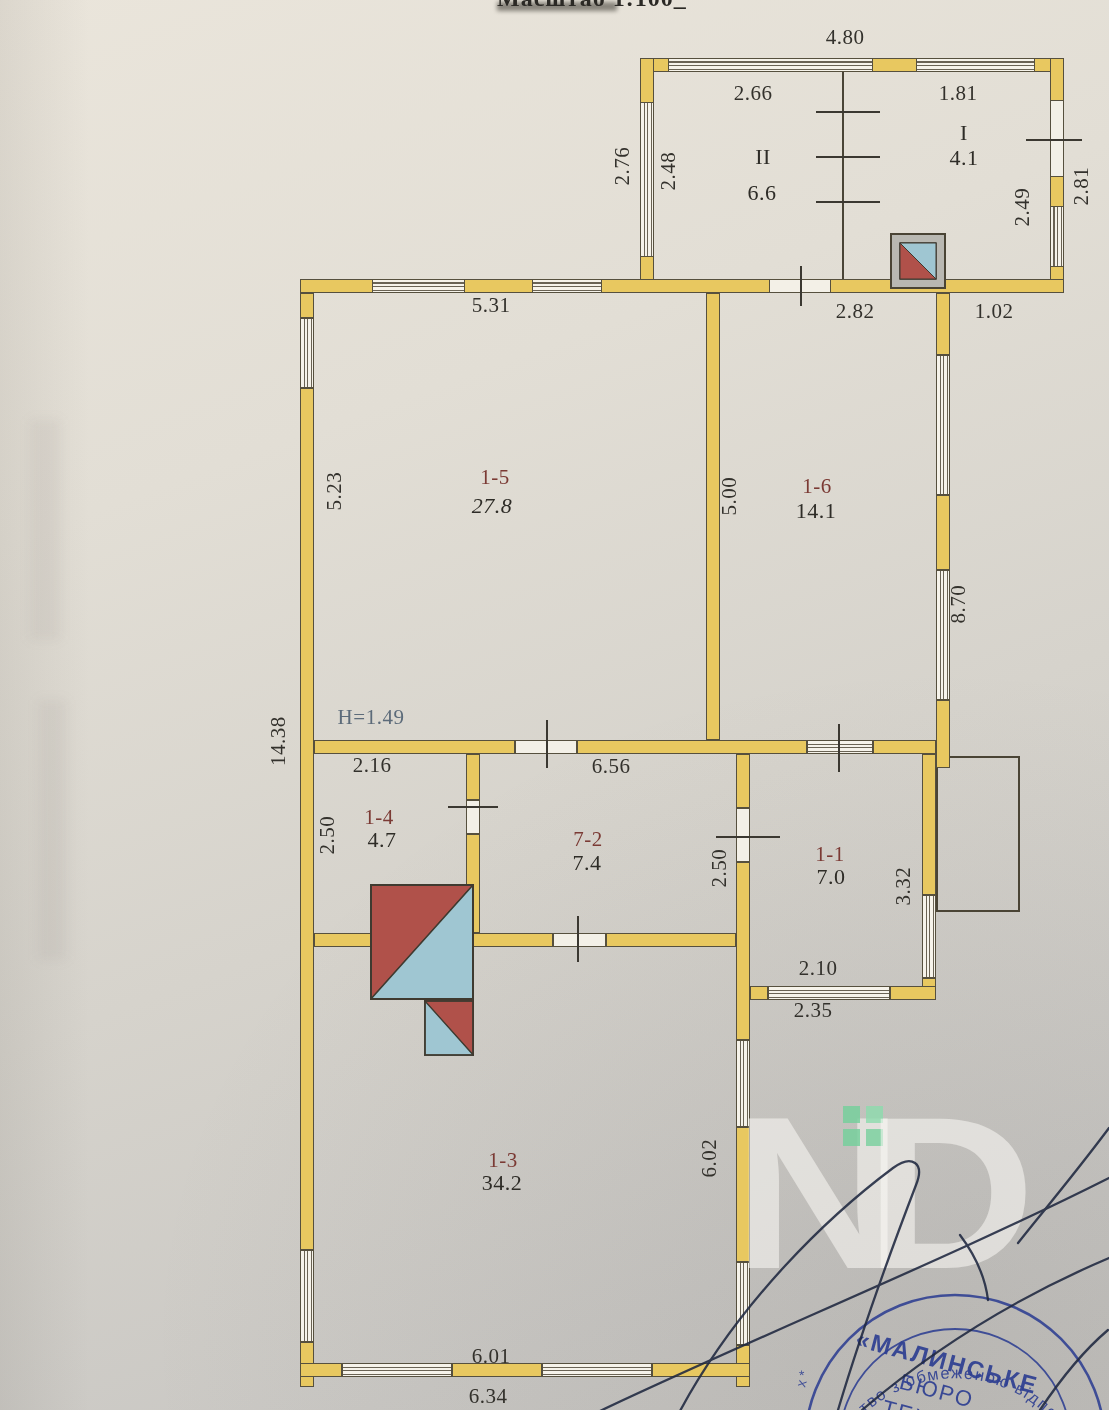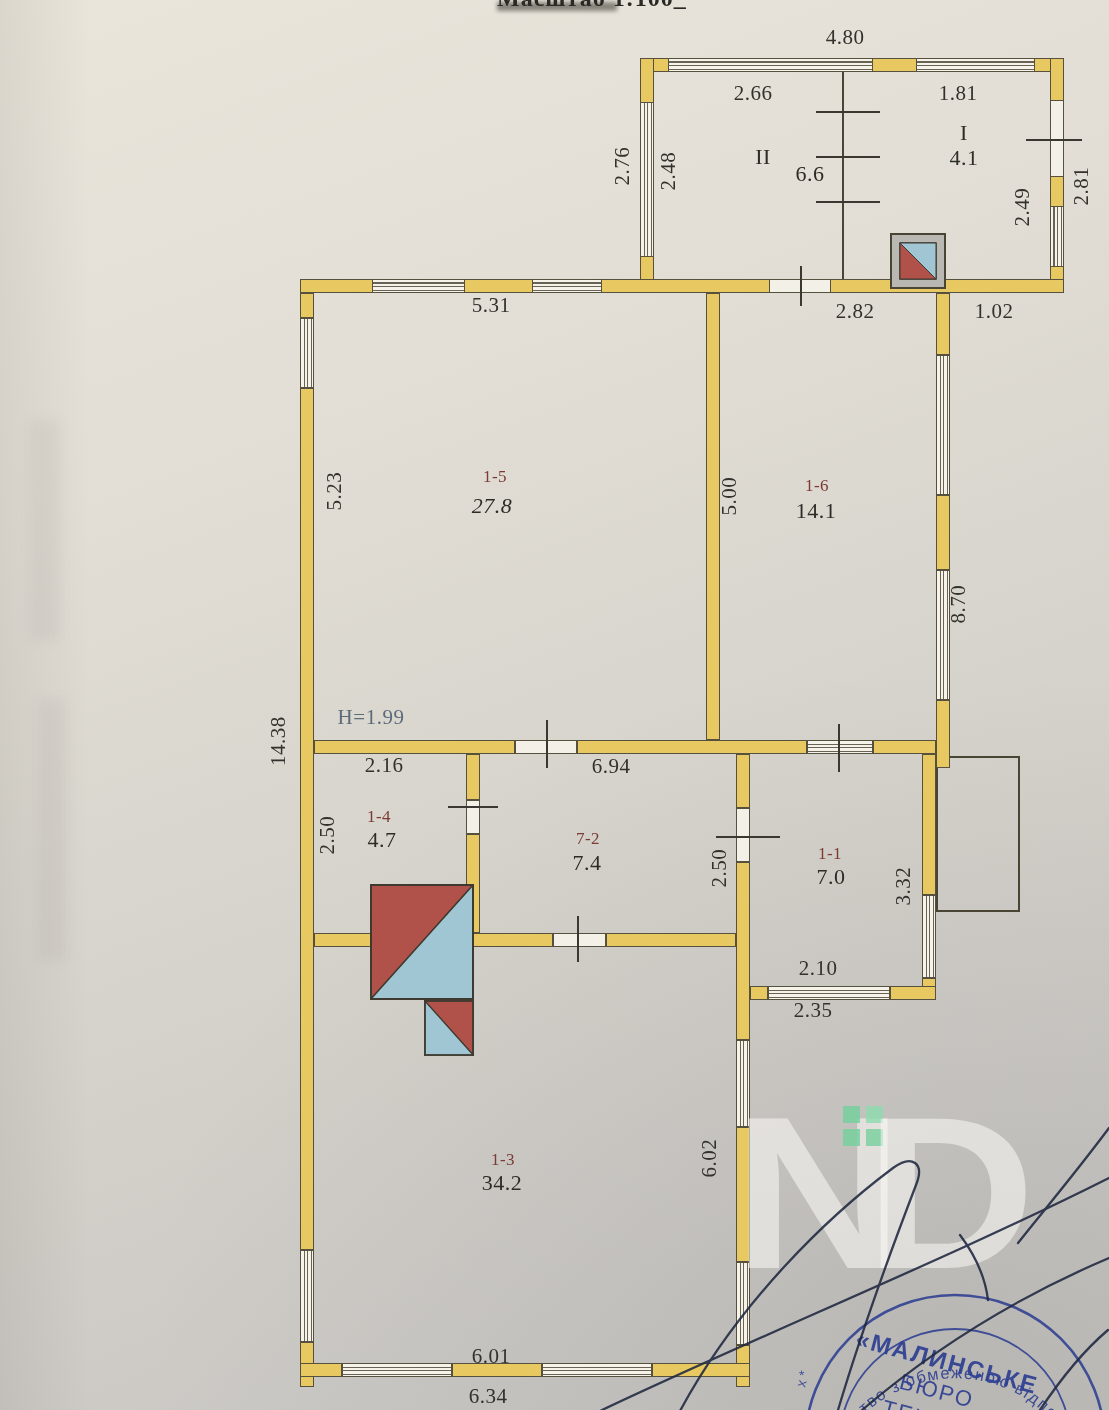--- a/index.html
+++ b/index.html
@@ -18,21 +18,21 @@
   .win.h{background-image:repeating-linear-gradient(to bottom,rgba(0,0,0,0) 0 2.5px,#6a6354 2.5px 3.6px);}
   .win.v{background-image:repeating-linear-gradient(to right,rgba(0,0,0,0) 0 2.5px,#6a6354 2.5px 3.6px);}
   .open{background:#f3f0e7;border:1px solid #56503e;}
   .tick{background:#3b3831;z-index:4;}
   .tick.v{width:2px;}
   .tick.h{height:2px;}
   .pline{background:#4a4537;z-index:3;}
   .lbl{position:absolute;z-index:6;white-space:nowrap;transform:translate(-50%,-50%);
        font-size:21px;color:#33312c;letter-spacing:.5px;}
   .lbl.r{transform:translate(-50%,-50%) rotate(-90deg);}
-  .rid{color:#7b3a34;font-size:17px;}
+  .rid{color:#7b3a34;font-size:21px;}
   .rarea{color:#2e2c27;font-size:22px;}
   .roman{color:#2e2c27;font-size:22px;}
   .hnote{color:#5c6b7a;}
   .title{position:absolute;left:497px;top:-15px;z-index:6;font-size:24px;font-weight:bold;color:#2b2925;letter-spacing:1px;}
   .titleblur{position:absolute;left:497px;top:2px;width:120px;height:9px;background:#3a372f;opacity:.55;filter:blur(2px);z-index:6;}
   .stove{position:absolute;z-index:5;}
   .porch{position:absolute;border:2px solid #4a4435;background:transparent;z-index:2;}
   .smudge{position:absolute;background:rgba(110,104,96,.07);filter:blur(6px);z-index:1;}
   #watermark{position:absolute;left:733px;top:1088px;width:300px;height:215px;z-index:8;pointer-events:none;}
   #watermark .wl{position:absolute;font-family:"Liberation Sans",sans-serif;font-weight:800;
@@ -163,40 +163,40 @@
   </div>
 
   <div class="lbl" style="left:845px;top:37px;">4.80</div>
   <div class="lbl" style="left:753px;top:93px;">2.66</div>
   <div class="lbl" style="left:958px;top:93px;">1.81</div>
   <div class="lbl r" style="left:622px;top:166px;">2.76</div>
   <div class="lbl r" style="left:668px;top:171px;">2.48</div>
   <div class="lbl r" style="left:1022px;top:207px;">2.49</div>
   <div class="lbl r" style="left:1081px;top:186px;">2.81</div>
   <div class="lbl roman" style="left:763px;top:157px;">II</div>
-  <div class="lbl rarea" style="left:762px;top:174px;margin-left:48px;">6.6</div>
+  <div class="lbl rarea" style="left:762px;top:193px;">6.6</div>
   <div class="lbl roman" style="left:964px;top:133px;">I</div>
   <div class="lbl rarea" style="left:964px;top:158px;">4.1</div>
 
   <div class="lbl" style="left:491px;top:305px;">5.31</div>
   <div class="lbl" style="left:855px;top:311px;">2.82</div>
   <div class="lbl" style="left:994px;top:311px;">1.02</div>
   <div class="lbl r" style="left:334px;top:491px;">5.23</div>
   <div class="lbl r" style="left:729px;top:496px;">5.00</div>
   <div class="lbl r" style="left:958px;top:604px;">8.70</div>
   <div class="lbl r" style="left:278px;top:741px;">14.38</div>
   <div class="lbl rid" style="left:495px;top:477px;">1-5</div>
   <div class="lbl rarea" style="left:492px;top:506px;font-style:italic;">27.8</div>
   <div class="lbl rid" style="left:817px;top:486px;">1-6</div>
   <div class="lbl rarea" style="left:816px;top:511px;">14.1</div>
-  <div class="lbl hnote" style="left:371px;top:717px;">H=1.99</div>
-
-  <div class="lbl" style="left:384px;top:765px;">2.16</div>
+  <div class="lbl hnote" style="left:371px;top:717px;">H=1.49</div>
+
+  <div class="lbl" style="left:372px;top:765px;">2.16</div>
   <div class="lbl r" style="left:327px;top:835px;">2.50</div>
-  <div class="lbl" style="left:611px;top:766px;">6.94</div>
+  <div class="lbl" style="left:611px;top:766px;">6.56</div>
   <div class="lbl r" style="left:719px;top:868px;">2.50</div>
   <div class="lbl r" style="left:903px;top:886px;">3.32</div>
   <div class="lbl rid" style="left:379px;top:817px;">1-4</div>
   <div class="lbl rarea" style="left:382px;top:840px;">4.7</div>
   <div class="lbl rid" style="left:588px;top:839px;">7-2</div>
   <div class="lbl rarea" style="left:587px;top:863px;">7.4</div>
   <div class="lbl rid" style="left:830px;top:854px;">1-1</div>
   <div class="lbl rarea" style="left:831px;top:877px;">7.0</div>
   <div class="lbl" style="left:818px;top:968px;">2.10</div>
   <div class="lbl" style="left:813px;top:1010px;">2.35</div>

